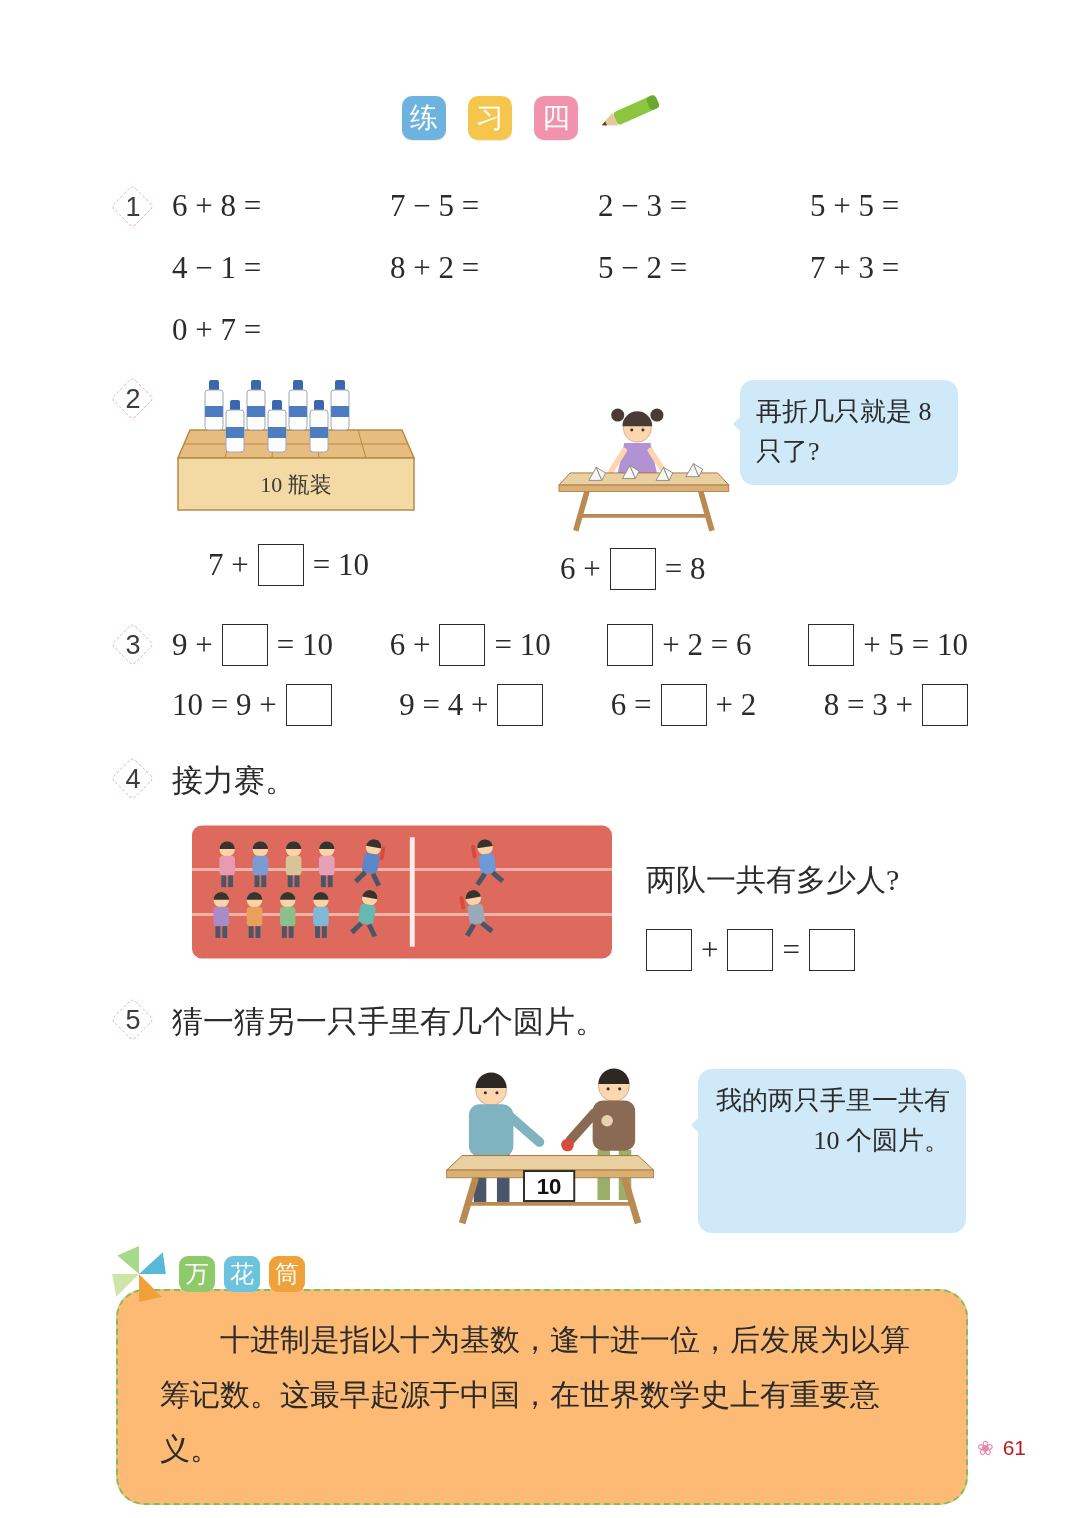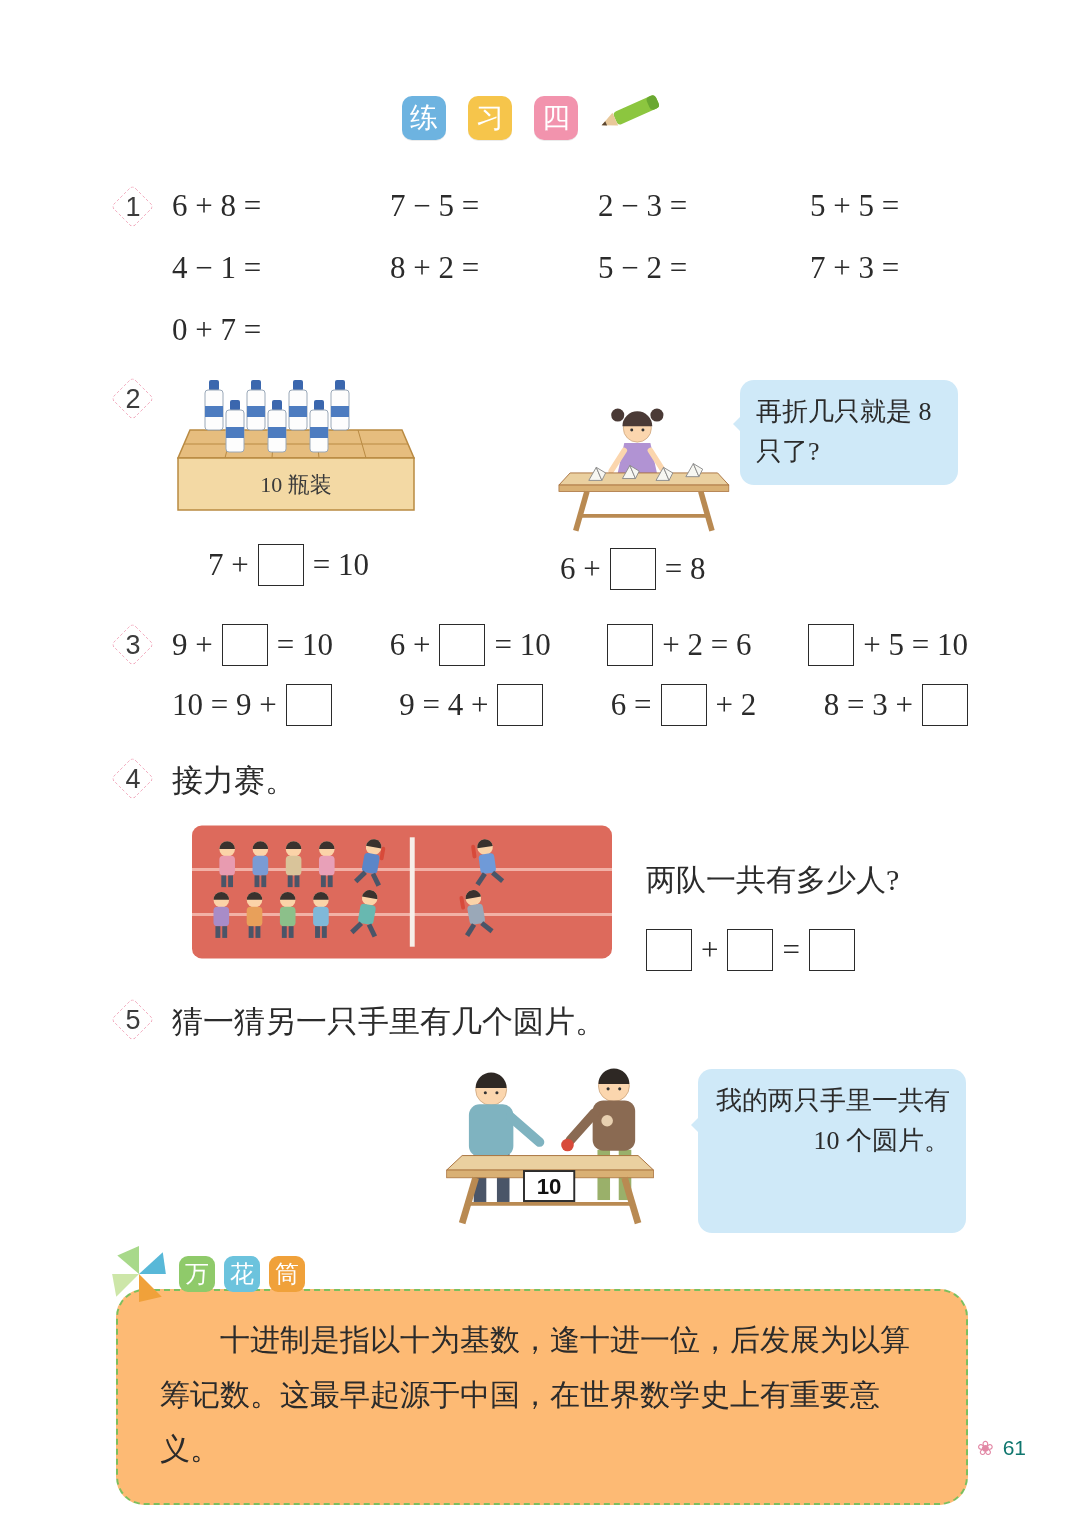--- a/index.html
+++ b/index.html
@@ -96,21 +96,21 @@
     border:2.5px dashed #7cbf5e; border-radius:28px;
     padding:22px 42px 26px 42px; font-size:30px; line-height:1.82;
     margin:-16px 0 0 8px; background:#fdba74; position:relative; z-index:1;
   }
   .kal-box p { text-indent:2em; }
 
   
   .footer { position:absolute; right:54px; bottom:58px; display:flex; align-items:center; gap:9px; }
   .flower { color:#e289a6; font-size:20px; }
   .flower::before { content:"❀"; }
-  .pagenum { font-size:21px; color:#0f766e; font-family:"Liberation Sans", sans-serif; }
+  .pagenum { font-size:21px; color:#b91c1c; font-family:"Liberation Sans", sans-serif; }
 </style>
 </head>
 <body>
 
 <div class="content">
 
   <div class="title-row">
     <span class="tchar" style="background: rgb(109, 179, 224);">练</span>
     <span class="tchar" style="background: rgb(246, 197, 75);">习</span>
     <span class="tchar" style="background: rgb(242, 147, 173);">四</span>

